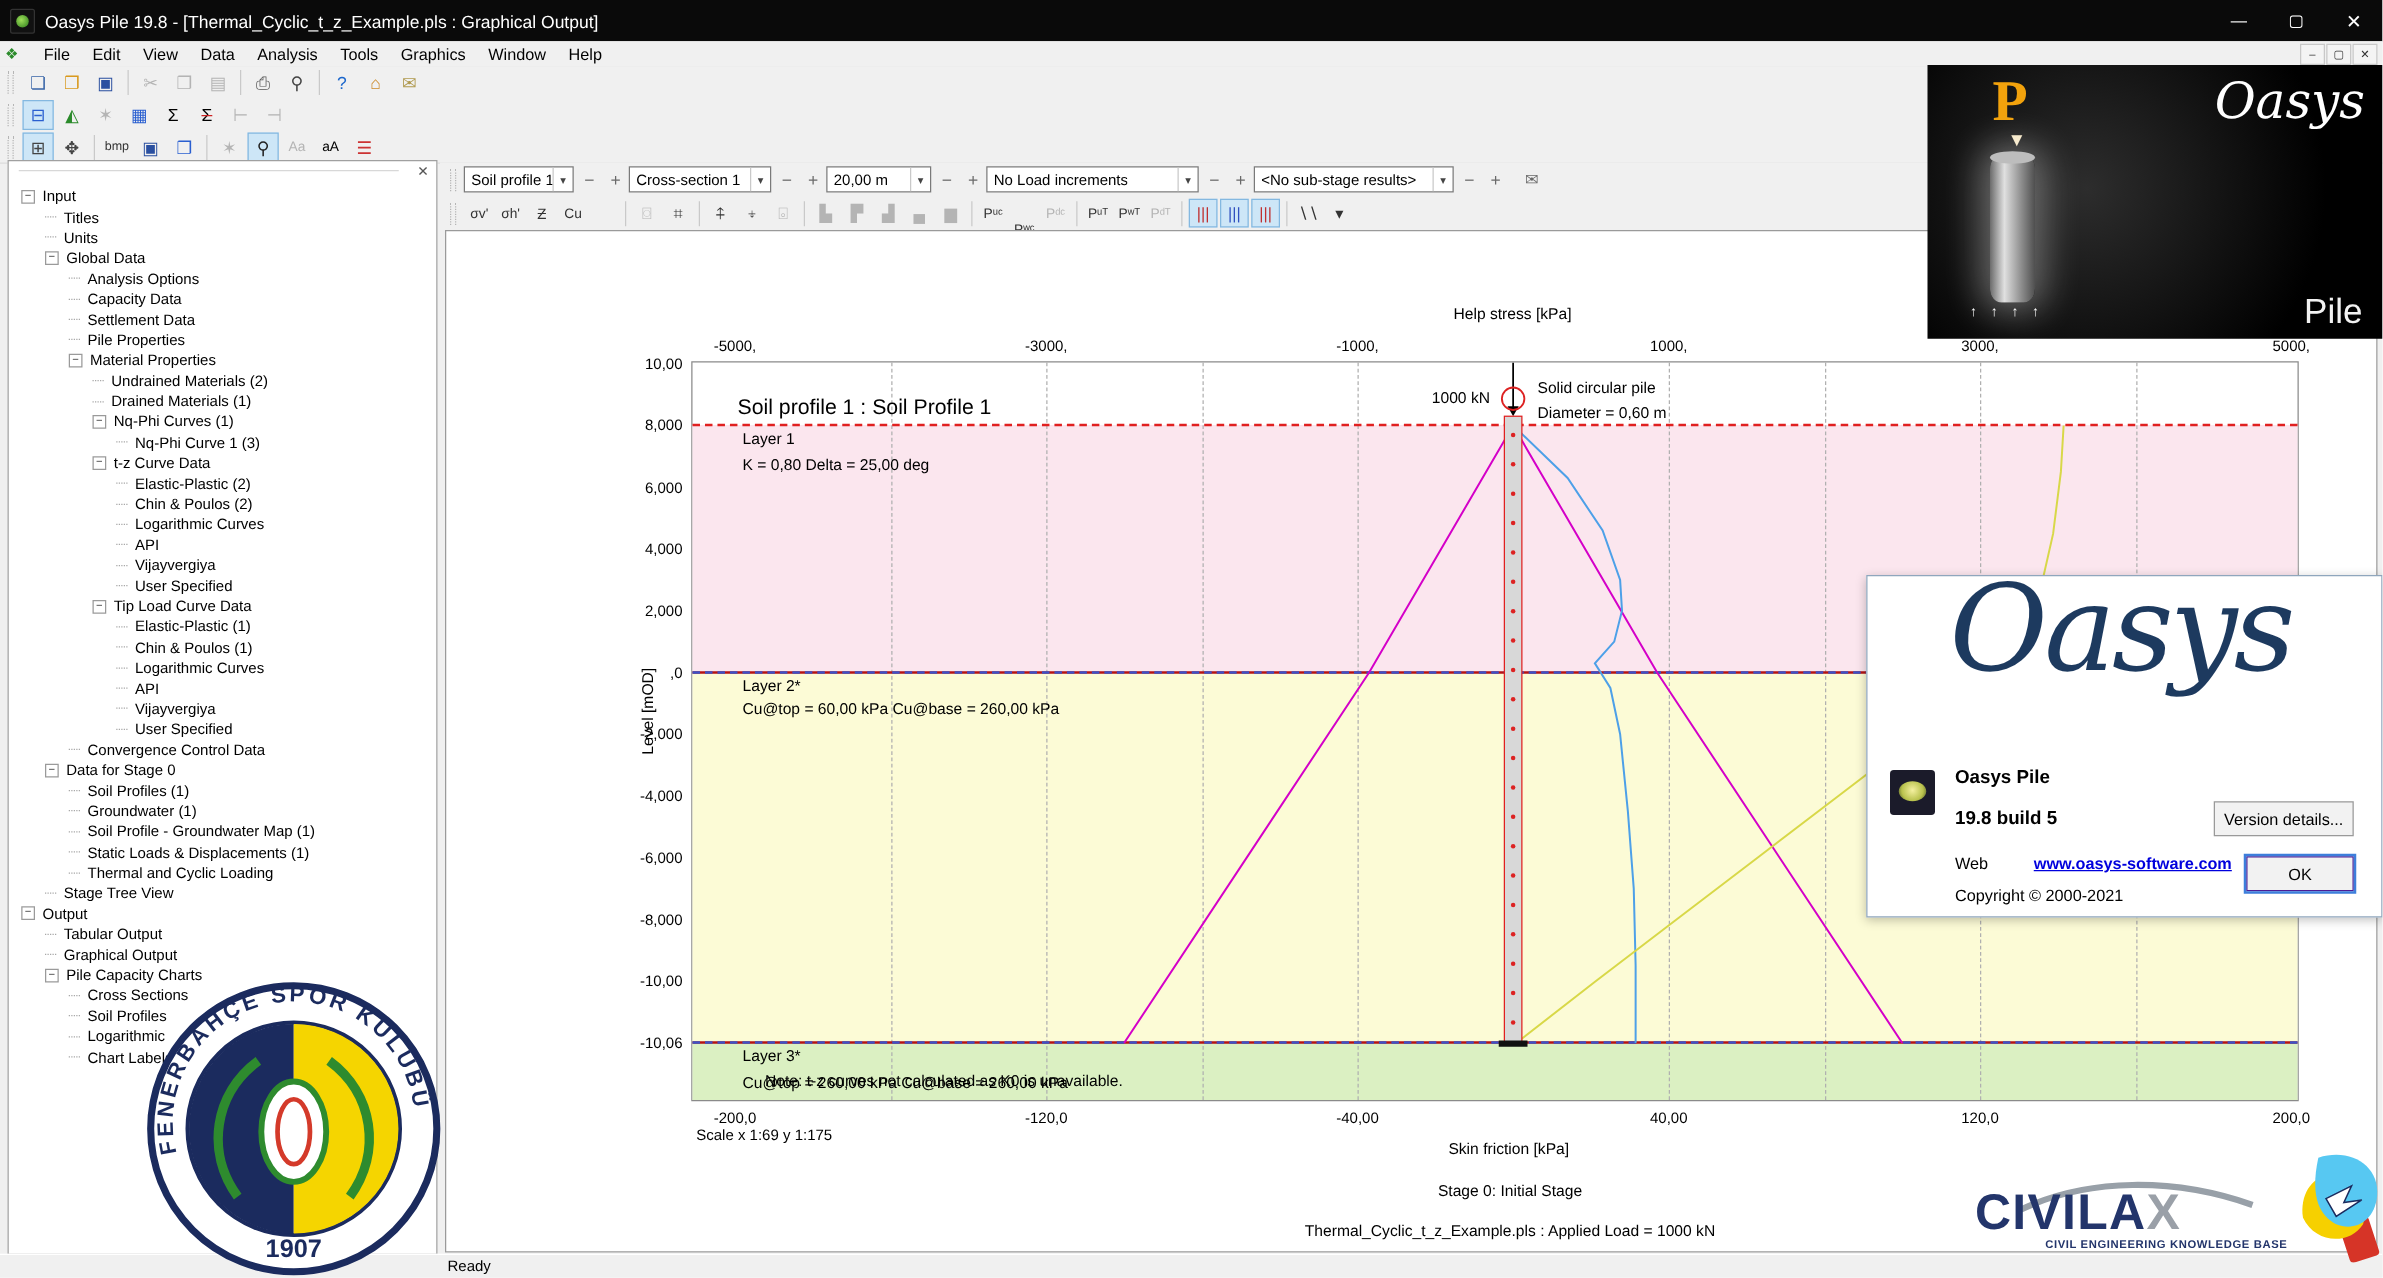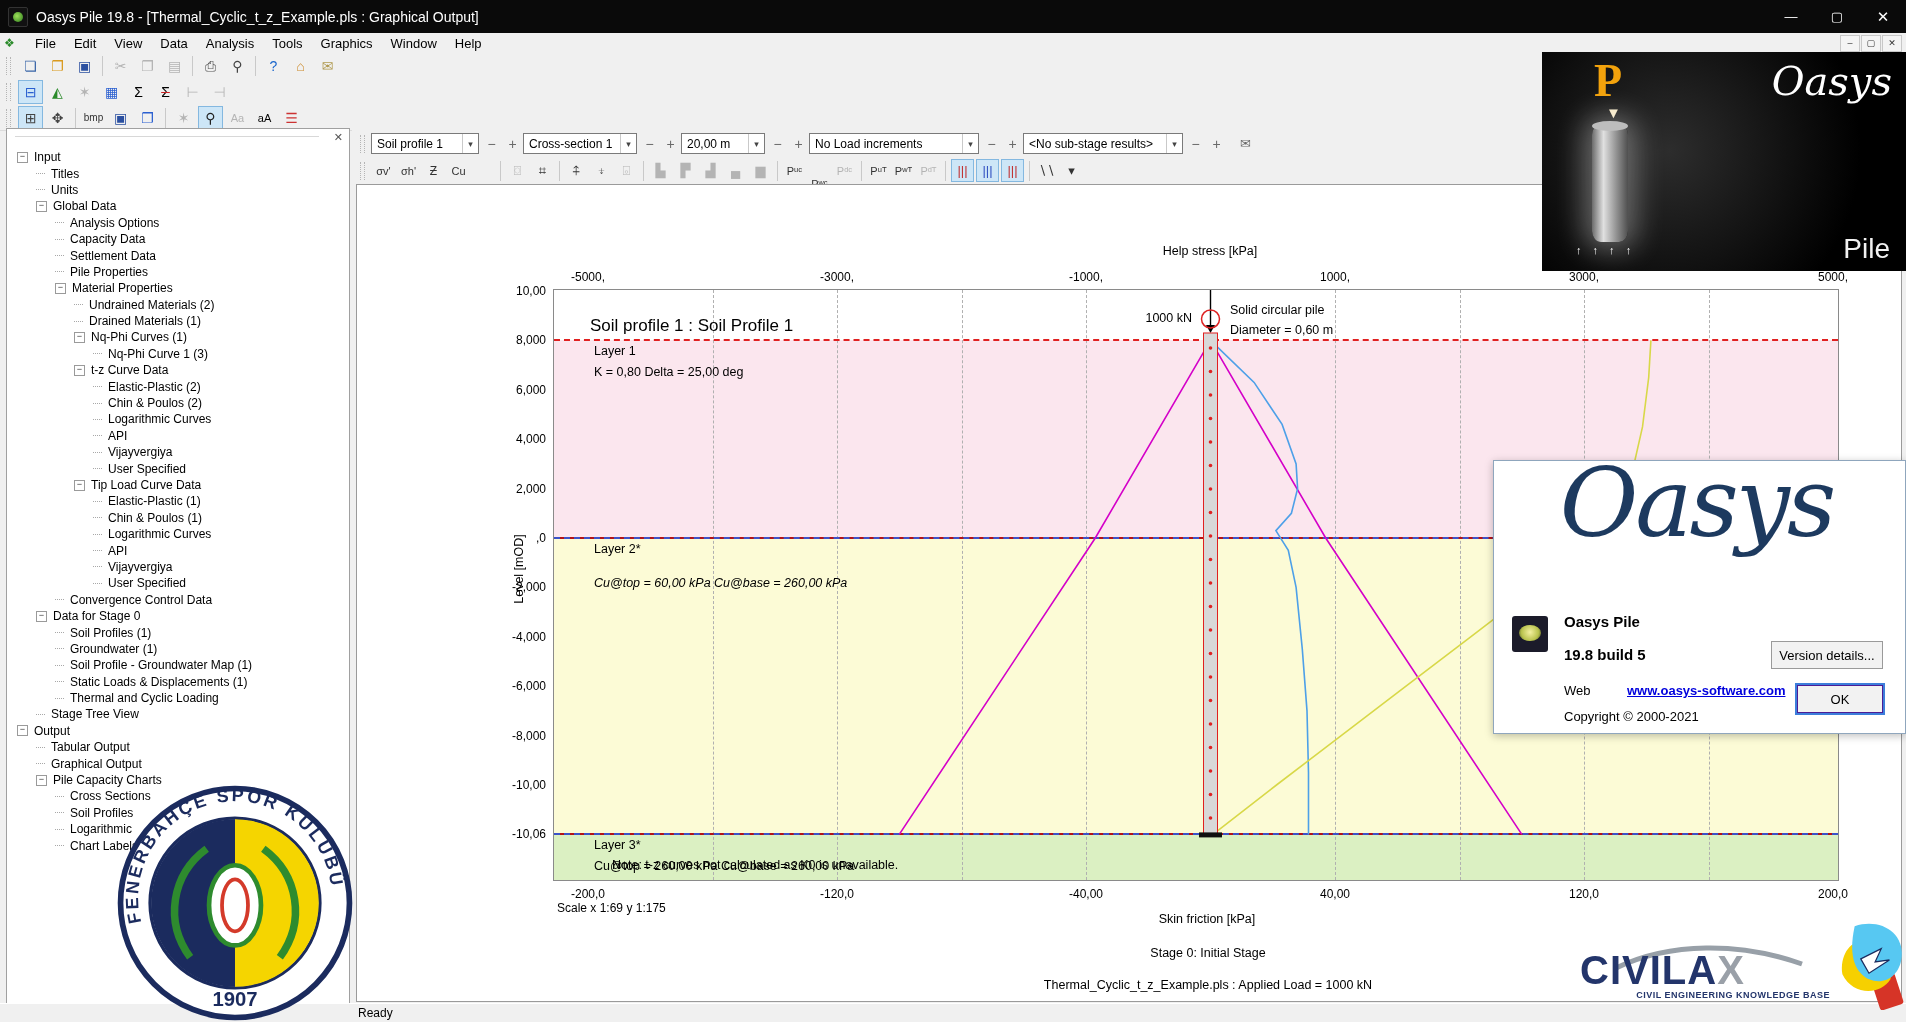--- a/index.html
+++ b/index.html
@@ -412,21 +412,21 @@
       <div class="tree-row" style="padding-left: 44px;">
         <span class="tree-leaf"></span>
         <span class="tree-label">Chart Labels</span>
       </div>
     </div>
 </div>
 
 <div id="comborow">
   <span class="grip"></span>
   <span id="combo-strip" style="display:flex;align-items:center">
-      <span class="combo" style="width: 108px;">
+      <span class="combo" style="width: 88px;">
         <span class="combo-value">Soil profile 1</span>
         <span class="combo-arrow">▾</span>
       </span>
       <span class="mini-btn">−</span>
       <span class="mini-btn">+</span>
       <span class="combo" style="width: 114px;">
         <span class="combo-value">Cross-section 1</span>
         <span class="combo-arrow">▾</span>
       </span>
       <span class="mini-btn">−</span>
@@ -512,21 +512,21 @@
       <div class="grid-v" style="left: 781px;"></div>
       <div class="grid-v" style="left: 905.5px;"></div>
       <div class="grid-v" style="left: 1030px;"></div>
       <div class="grid-v" style="left: 1154.5px;"></div>
       <div class="bnd-dash" style="top: 49.4px;"></div>
       <div class="layer-name" style="top: 54.4px;">Layer 1</div>
       <div class="layer-info" style="top: 75.4px;">K = 0,80 Delta = 25,00 deg</div>
       <div class="bnd-solid" style="top: 247px;"></div>
       <div class="bnd-blue" style="top: 247px;"></div>
       <div class="layer-name" style="top: 252px;">Layer 2*</div>
-      <div class="layer-info" style="top: 286px; font-style: italic;">Cu@top = 60,00 kPa Cu@base = 260,00 kPa</div>
+      <div class="layer-info" style="top: 270px;">Cu@top = 60,00 kPa Cu@base = 260,00 kPa</div>
       <div class="bnd-solid" style="top: 543.4px;"></div>
       <div class="bnd-blue" style="top: 543.4px;"></div>
       <div class="layer-name" style="top: 548.4px;">Layer 3*</div>
       <div class="layer-info" style="top: 569.4px;">Cu@top = 260,00 kPa Cu@base = 260,00 kPa</div>
       <div class="layer-note" style="top: 568.4px;">Note: t-z curves not calculated as K0 is unavailable.</div>
       <span class="tick tick-top" style="left: 34px;">-5000,</span>
       <span class="tick tick-top" style="left: 283px;">-3000,</span>
       <span class="tick tick-top" style="left: 532px;">-1000,</span>
       <span class="tick tick-top" style="left: 781px;">1000,</span>
       <span class="tick tick-top" style="left: 1030px;">3000,</span>

